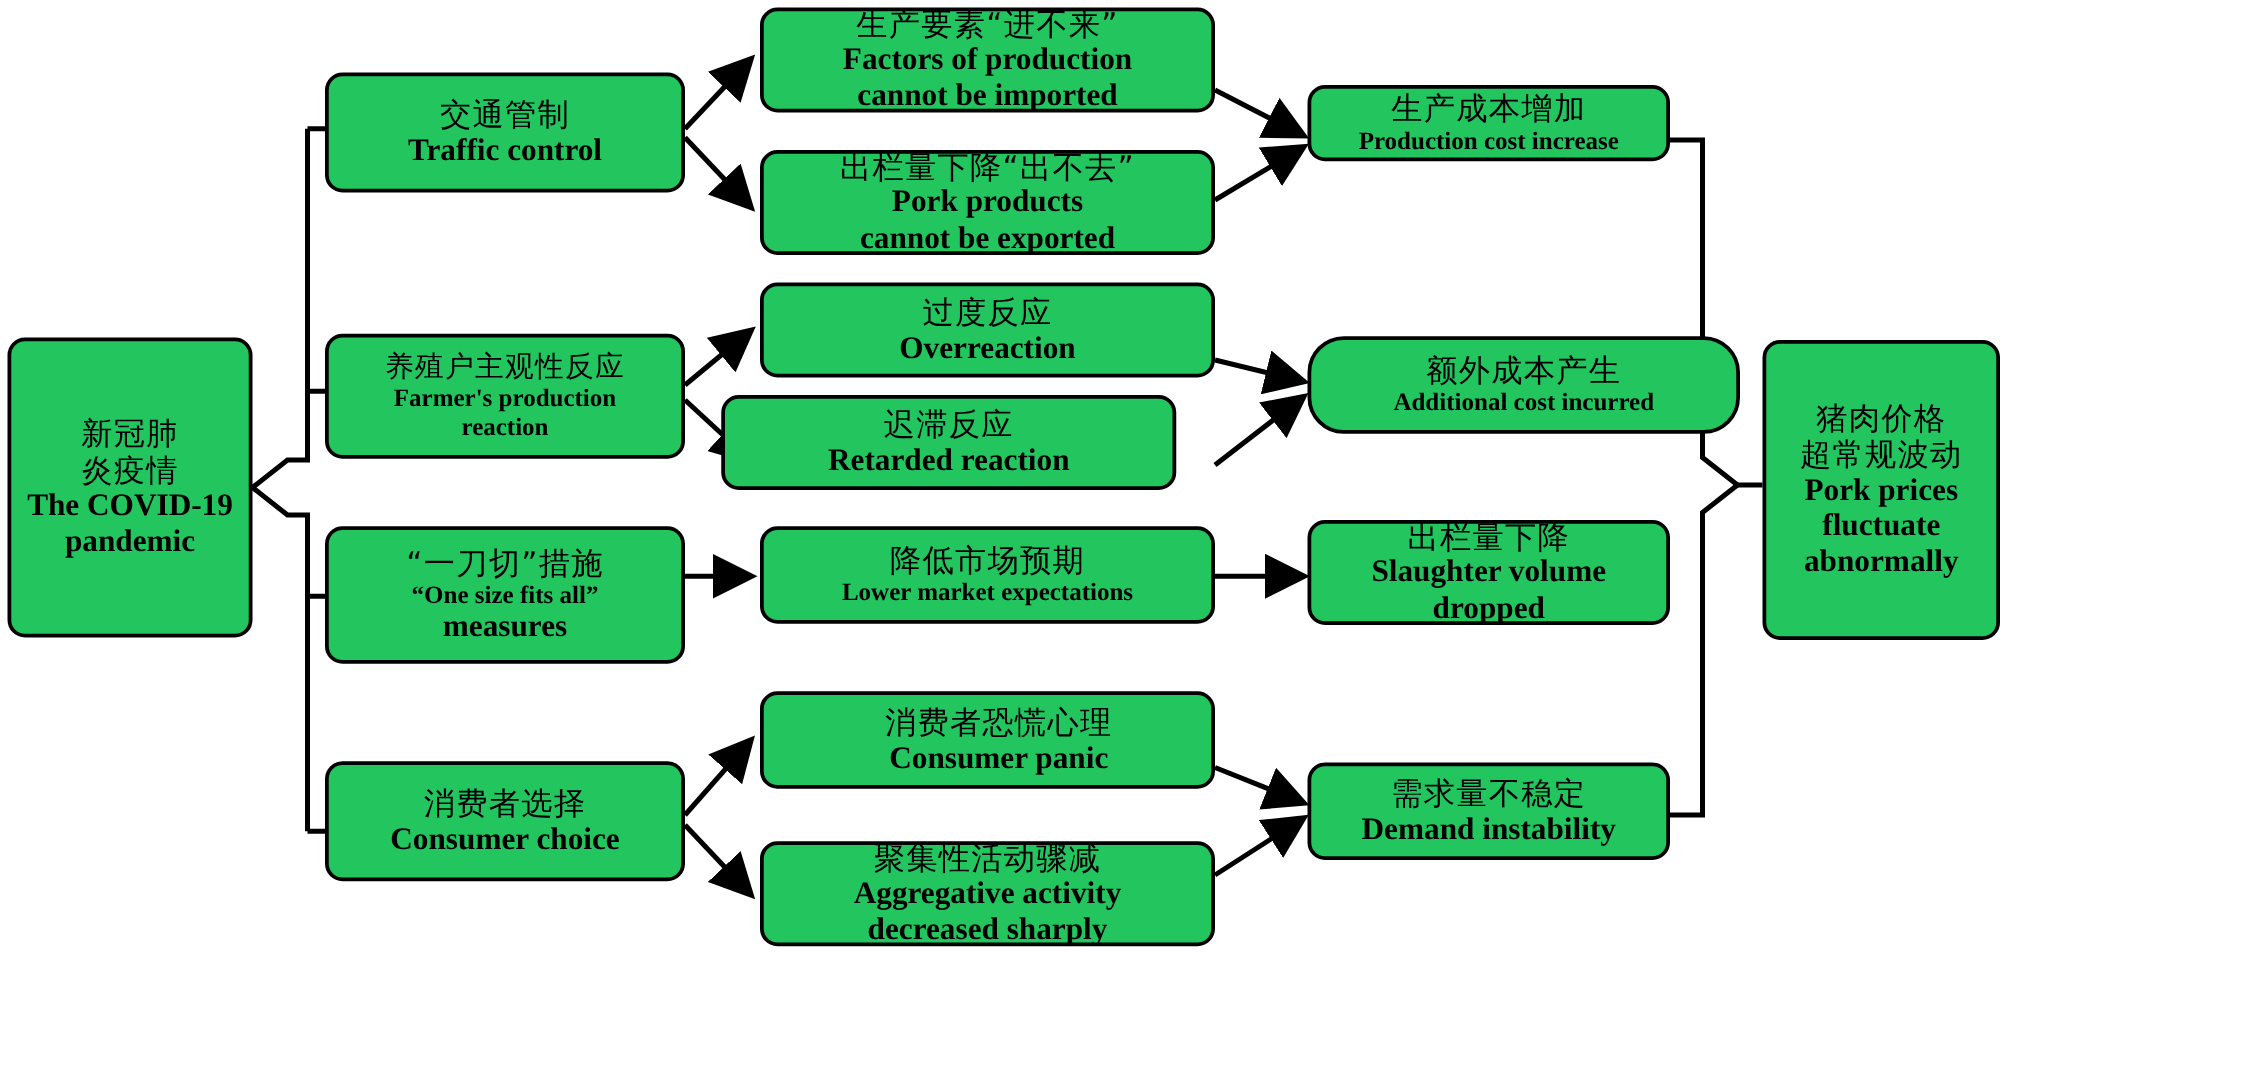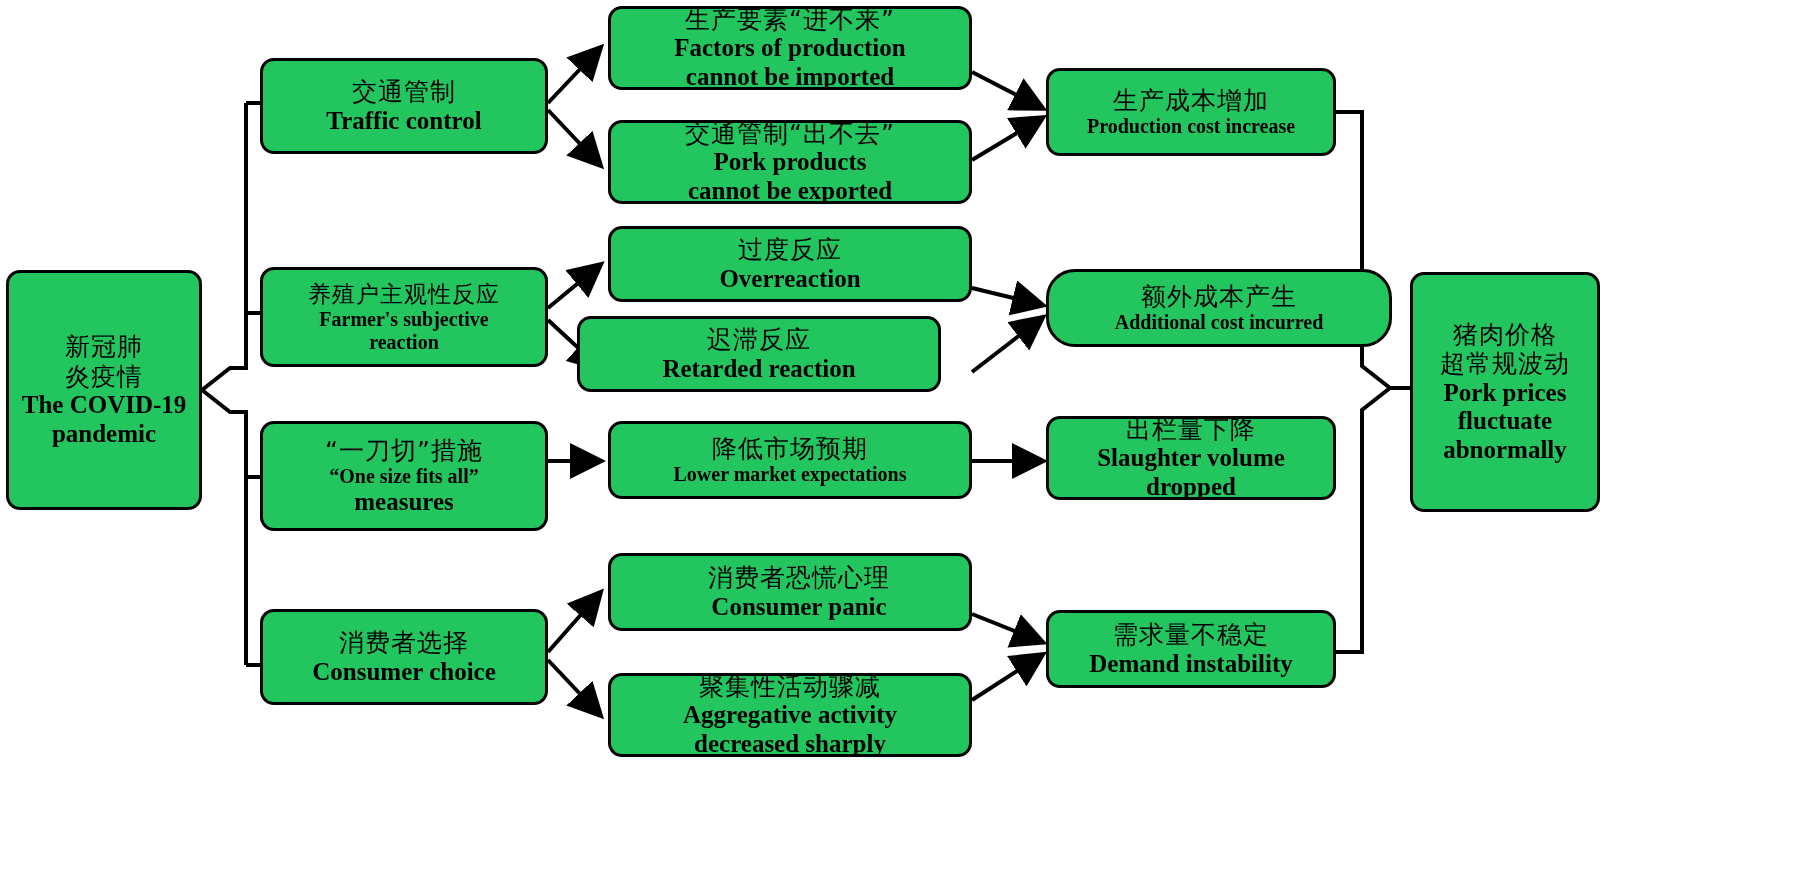--- a/index.html
+++ b/index.html
@@ -128,21 +128,21 @@
     <div class="en">pandemic</div>
   </div>
 
   <div class="node" style="left:260px; top:58px; width:288px; height:96px;">
     <div class="cn">交通管制</div>
     <div class="en">Traffic control</div>
   </div>
 
   <div class="node" style="left:260px; top:267px; width:288px; height:100px;">
     <div class="cn small">养殖户主观性反应</div>
-    <div class="en small">Farmer's subjective</div>
+    <div class="en small">Farmer's production</div>
     <div class="en small">reaction</div>
   </div>
 
   <div class="node" style="left:260px; top:421px; width:288px; height:110px;">
     <div class="cn">“一刀切”措施</div>
     <div class="en small">“One size fits all”</div>
     <div class="en">measures</div>
   </div>
 
   <div class="node" style="left:260px; top:609px; width:288px; height:96px;">
@@ -150,21 +150,21 @@
     <div class="en">Consumer choice</div>
   </div>
 
   <div class="node" style="left:608px; top:6px; width:364px; height:84px;">
     <div class="cn">生产要素“进不来”</div>
     <div class="en">Factors of production</div>
     <div class="en">cannot be imported</div>
   </div>
 
   <div class="node" style="left:608px; top:120px; width:364px; height:84px;">
-    <div class="cn">交通管制“出不去”</div>
+    <div class="cn">出栏量下降“出不去”</div>
     <div class="en">Pork products</div>
     <div class="en">cannot be exported</div>
   </div>
 
   <div class="node" style="left:608px; top:226px; width:364px; height:76px;">
     <div class="cn">过度反应</div>
     <div class="en">Overreaction</div>
   </div>
 
   <div class="node" style="left:577px; top:316px; width:364px; height:76px;">
@@ -181,21 +181,21 @@
     <div class="cn">消费者恐慌心理</div>
     <div class="en">Consumer panic</div>
   </div>
 
   <div class="node" style="left:608px; top:673px; width:364px; height:84px;">
     <div class="cn">聚集性活动骤减</div>
     <div class="en">Aggregative activity</div>
     <div class="en">decreased sharply</div>
   </div>
 
-  <div class="node" style="left:1046px; top:68px; width:290px; height:88px;">
+  <div class="node" style="left:1046px; top:68px; width:290px; height:61px;">
     <div class="cn">生产成本增加</div>
     <div class="en small">Production cost increase</div>
   </div>
 
   <div class="node" style="left:1046px; top:269px; width:346px; height:78px;border-radius:29px;">
     <div class="cn">额外成本产生</div>
     <div class="en small">Additional cost incurred</div>
   </div>
 
   <div class="node" style="left:1046px; top:416px; width:290px; height:84px;">

